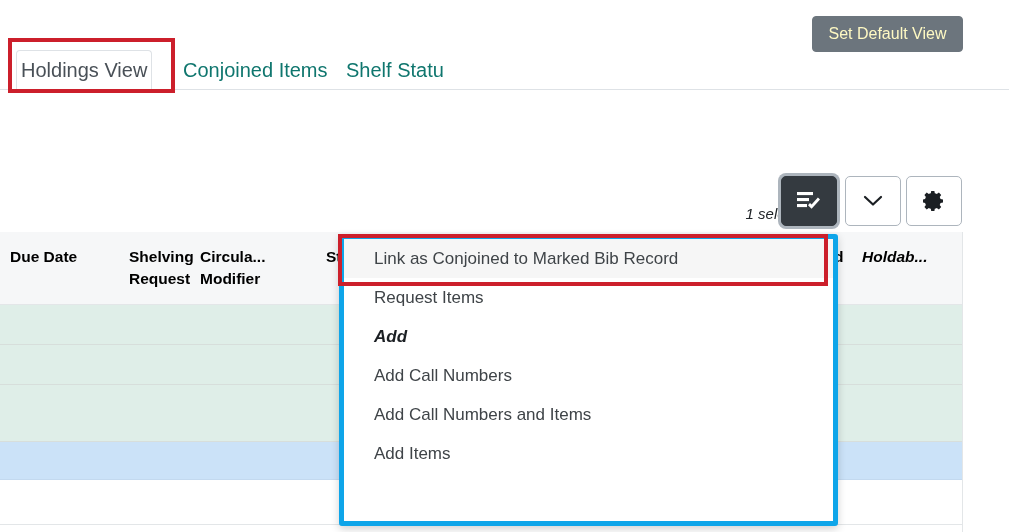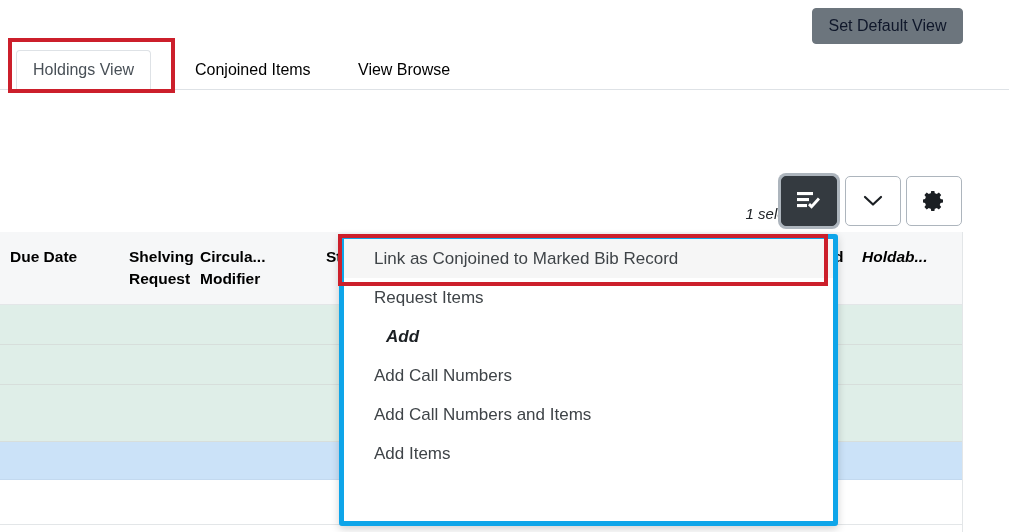--- a/index.html
+++ b/index.html
@@ -19,26 +19,26 @@
 
   
   .topbar {
     position: absolute;
     top: 0; left: 0;
     width: 1009px;
     height: 44px;
   }
   .set-default-view {
     position: absolute;
-    top: 8px;
+    top: 16px;
     left: 812px;
     width: 151px;
     height: 36px;
     background: #6c757d;
-    color: #0f172a;
+    color: #fef9c3;
     border: 1px solid #6c757d;
     border-radius: 4px;
     font-family: "Liberation Sans", sans-serif;
     font-size: 16px;
     line-height: 34px;
     text-align: center;
     cursor: pointer;
     padding: 0;
   }
 
@@ -50,28 +50,28 @@
     width: 1009px;
     height: 46px;
     border-bottom: 1px solid #dee2e6;
     box-sizing: border-box;
   }
   .tab {
     position: absolute;
     top: 6px;
     height: 40px;
     box-sizing: border-box;
-    font-size: 16px;
+    font-size: 20px;
     line-height: 38px;
-    padding: 0 16px;
+    padding: 0 4px;
     cursor: pointer;
     white-space: nowrap;
   }
   .tab.inactive {
-    color: #000000;
+    color: #0f766e;
     border: 1px solid transparent;
     background: transparent;
   }
   .tab.active {
     color: #495057;
     background: #ffffff;
     border: 1px solid #dee2e6;
     border-bottom-color: #ffffff;
     border-radius: 4px 4px 0 0;
   }
@@ -187,21 +187,20 @@
   .menu-item.sub { }
   .menu-header {
     height: 39px;
     line-height: 39px;
     padding-left: 30px;
     font-size: 17px;
     font-weight: bold;
     font-style: italic;
     color: #1b1f23;
     white-space: nowrap;
-    margin-left: 12px;
   }
 
   
   .anno {
     position: absolute;
     border: 4px solid #cc1f2b;
     box-sizing: border-box;
     pointer-events: none;
     background: transparent;
   }
@@ -211,21 +210,21 @@
 </head>
 <body>
 
 <div class="topbar">
   <button class="set-default-view">Set Default View</button>
 </div>
 
 <div class="tabbar">
   <div class="tab active" id="tab0">Holdings View</div>
   <div class="tab inactive" id="tab1">Conjoined Items</div>
-  <div class="tab inactive" id="tab2">View Browse</div>
+  <div class="tab inactive" id="tab2">Shelf Statu</div>
 </div>
 
 <div class="toolbar">
   <div class="selected-count">1 selected</div>
 
   <div class="tbtn dark" id="btn-actions">
     <span>
       <svg class="icon-svg" width="26" height="22" viewBox="0 0 26 22" aria-hidden="true">
         <rect x="1" y="2" width="16" height="3.1" fill="#ffffff"></rect>
         <rect x="1" y="8" width="12" height="3.1" fill="#ffffff"></rect>

